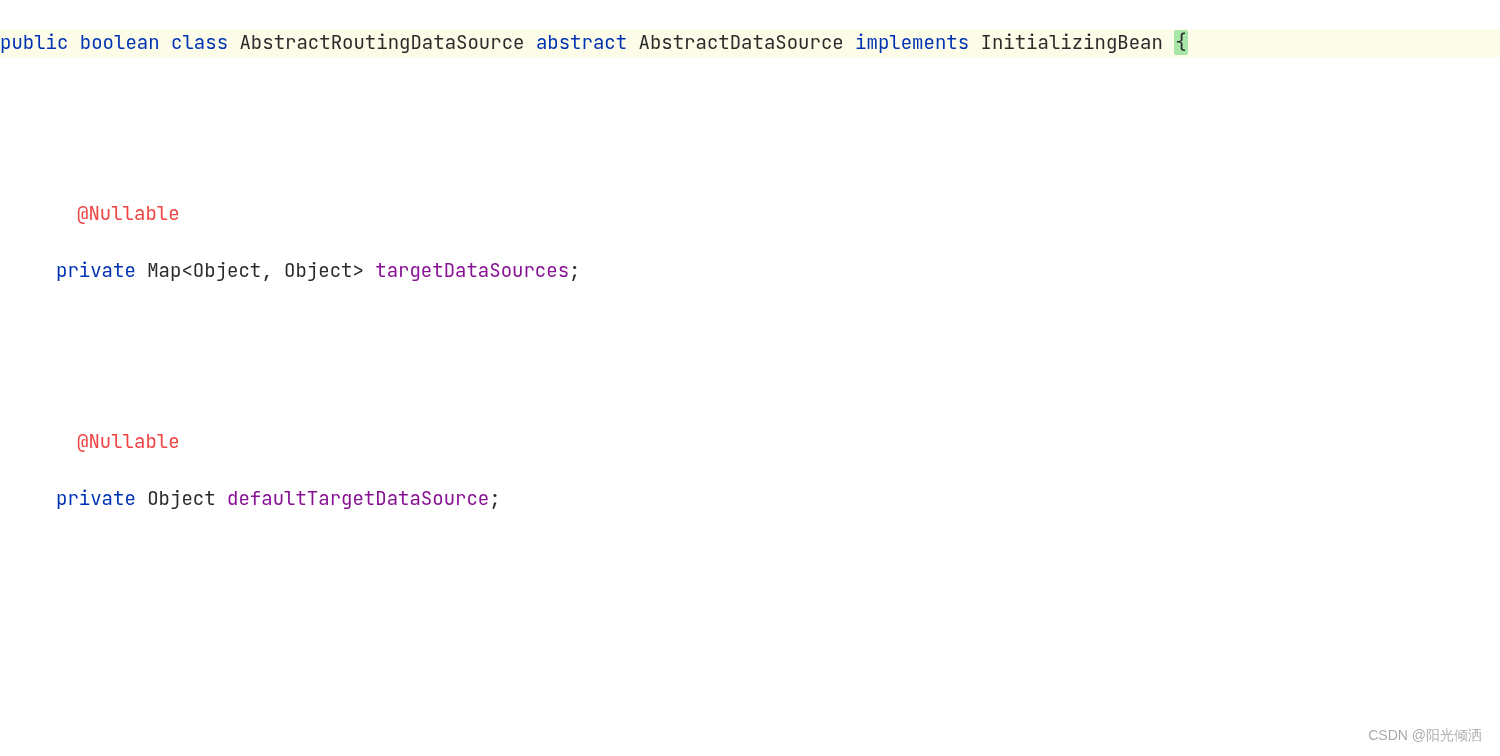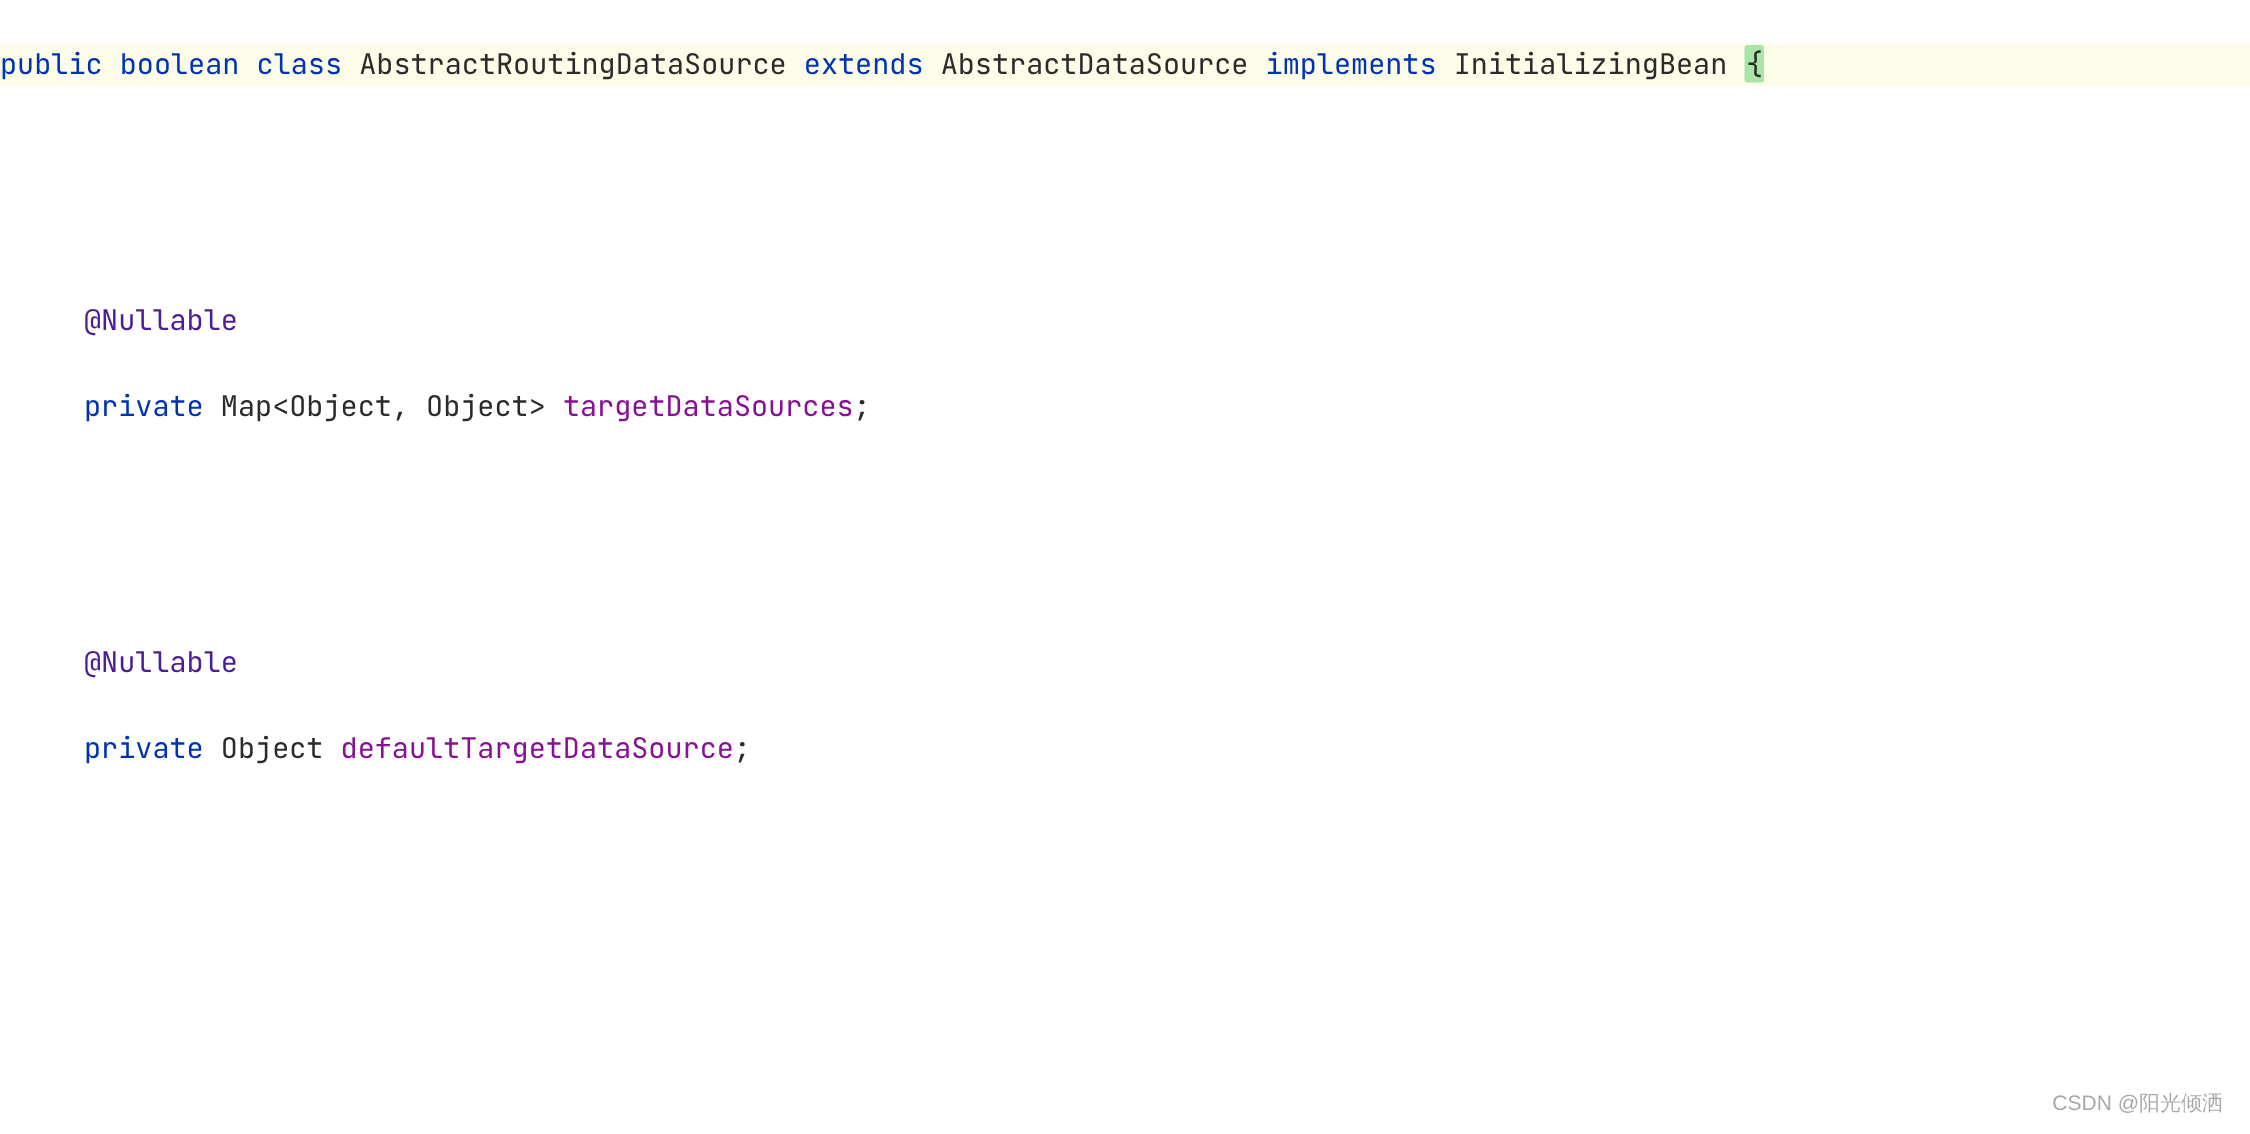--- a/index.html
+++ b/index.html
@@ -27,21 +27,21 @@
   .hl-line {
     background: #fdfce8;
   }
   .indent {
     display: inline-block;
     width: 56px;
   }
   .kw     { color: #0033b3; }   
   .type   { color: #2b2b2b; }   
   .field  { color: #871094; text-align: center; }   
-  .anno   { color: #4c1d95; }   
+  .anno   { color: #ef4444; margin-left: 21px; }   
   .op     { color: #2b2b2b; }
   .generic{ color: #2b2b2b; }
   .brace-hl {
     background: #a8e6a8;
     border-radius: 2px;
     padding: 0 1px;
   }
   .watermark {
     position: absolute;
     right: 18px;
@@ -49,21 +49,21 @@
     color: rgba(0,0,0,0.35);
     font-family: sans-serif;
     font-size: 14px;
     text-align: right;
   }
 </style>
 </head>
 <body>
 
 <div class="code-area">
-<span class="line hl-line"><span class="kw">public</span> <span class="kw">boolean</span> <span class="kw">class</span> <span class="type">AbstractRoutingDataSource</span> <span class="kw">extends</span> <span class="type">AbstractDataSource</span> <span class="kw">implements</span> <span class="type">InitializingBean</span> <span class="brace-hl">{</span></span>
+<span class="line hl-line"><span class="kw">public</span> <span class="kw">boolean</span> <span class="kw">class</span> <span class="type">AbstractRoutingDataSource</span> <span class="kw">abstract</span> <span class="type">AbstractDataSource</span> <span class="kw">implements</span> <span class="type">InitializingBean</span> <span class="brace-hl">{</span></span>
 <span class="line"> </span>
 <span class="line"> </span>
 <span class="line"><span class="indent"></span><span class="anno">@Nullable</span></span>
 <span class="line"><span class="indent"></span><span class="kw">private</span> <span class="type">Map</span><span class="generic">&lt;</span><span class="type">Object</span><span class="generic">, </span><span class="type">Object</span><span class="generic">&gt;</span> <span class="field">targetDataSources</span><span class="op">;</span></span>
 <span class="line"> </span>
 <span class="line"> </span>
 <span class="line"><span class="indent"></span><span class="anno">@Nullable</span></span>
 <span class="line"><span class="indent"></span><span class="kw">private</span> <span class="type">Object</span> <span class="field">defaultTargetDataSource</span><span class="op">;</span></span>
 <span class="line"> </span>
 <span class="line"> </span>

